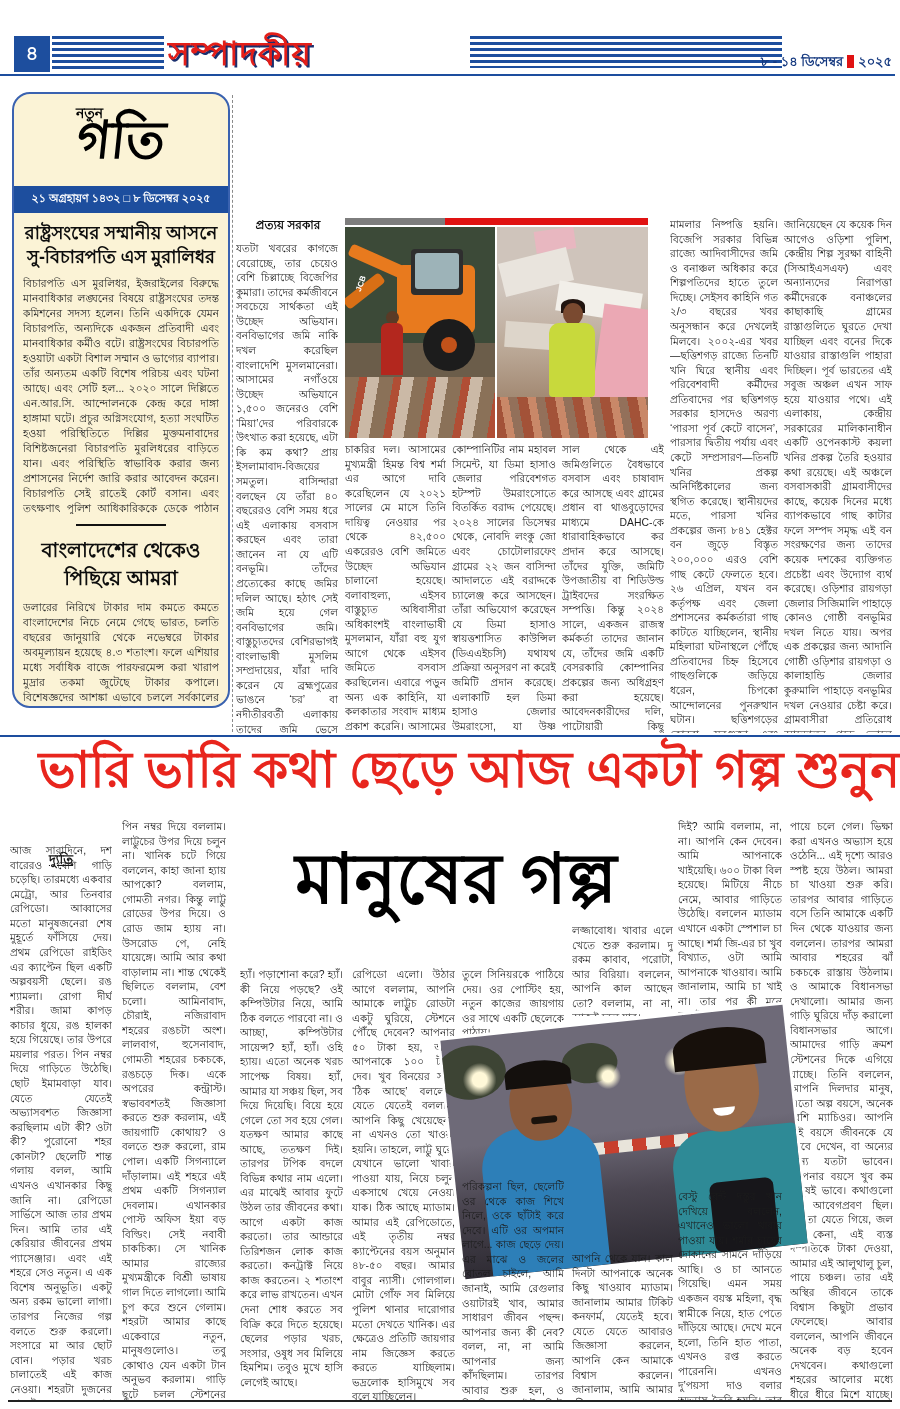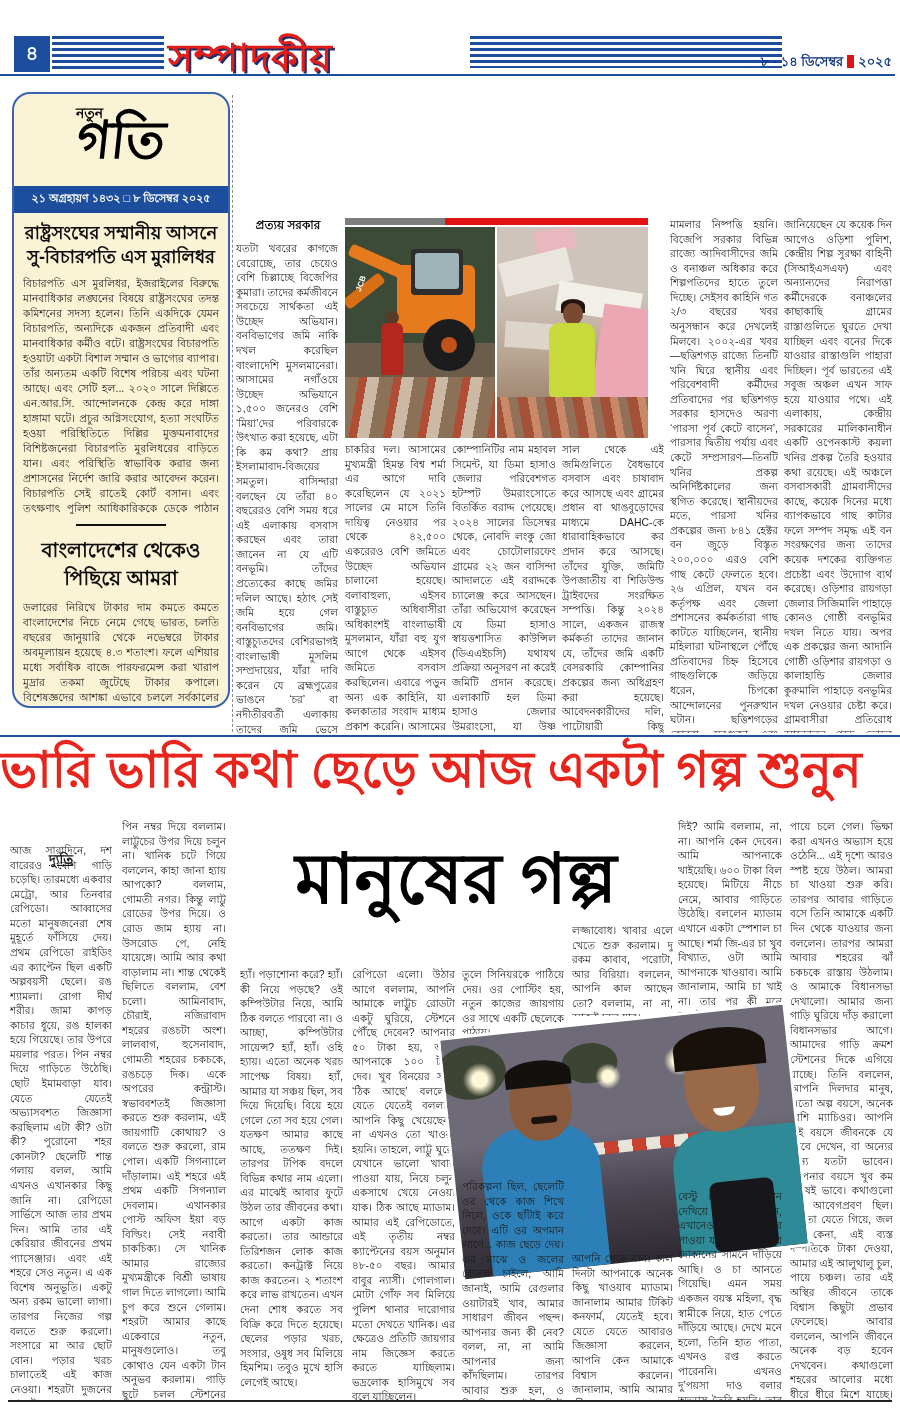--- a/index.html
+++ b/index.html
@@ -6,21 +6,21 @@
   .page{position:relative;width:900px;height:1409px;background:#ffffff;overflow:hidden;
         font-family:"Liberation Sans","DejaVu Sans",sans-serif;color:#1a1a1a;margin:0 auto;}
   .abs{position:absolute;}
   
   .pagenum{left:14px;top:36px;width:36px;height:36px;background:#1d4e9e;color:#fff;
            font-size:20px;font-weight:bold;display:flex;align-items:center;justify-content:center;}
   .stripes-l{left:52px;top:36px;width:112px;height:36px;
              background:repeating-linear-gradient(180deg,#1d4e9e 0 3px,#ffffff 3px 6px);}
   .stripes-r{left:470px;top:36px;width:312px;height:32px;
              background:repeating-linear-gradient(180deg,#1d4e9e 0 3px,#ffffff 3px 6px);}
-  .section-title{left:168px;top:28px;width:180px;font-size:38px;font-weight:bold;color:#e31e19;
+  .section-title{left:168px;top:28px;width:180px;font-size:33px;font-weight:bold;color:#e31e19;
                  text-shadow:2px 2px 0 #1a2f6e;letter-spacing:1px;}
   .dateline{right:8px;top:52px;font-size:13px;font-weight:bold;color:#14387f;text-align:right;}
   .red-sq{display:inline-block;width:7px;height:13px;background:#e01212;margin:0 4px;vertical-align:-2px;}
   .hdr-rule{left:0px;top:74px;width:895px;height:2px;background:#1d4e9e;}
   
   .edit-box{left:12px;top:92px;width:214px;height:612px;background:#fbf3d6;border:2px solid #3a62b0;
             border-radius:18px;overflow:hidden;}
   .logo-wrap{position:relative;height:92px;text-align:center;}
   .logo-top{position:absolute;left:62px;top:8px;font-size:14px;font-weight:bold;color:#000;}
   .logo-main{position:absolute;left:0;right:0;top:18px;font-size:52px;font-weight:bold;color:#000;
@@ -71,21 +71,21 @@
   .s3{left:8px;top:96px;width:64px;height:26px;transform:rotate(4deg);background:#ddd5ca;}
   .pinkdoor{position:absolute;right:-6px;top:80px;width:58px;height:118px;background:#eba8b4;transform:rotate(8deg);}
   .pink2{position:absolute;left:38px;top:2px;width:40px;height:22px;background:#e8b7c0;transform:rotate(-8deg);}
   .bricks{position:absolute;left:0;top:170px;width:151px;height:41px;
           background:repeating-linear-gradient(80deg,#a35238 0 10px,#c98868 10px 18px,#93705a 18px 27px);}
   .woman{position:absolute;left:52px;top:96px;width:46px;height:74px;background:#c8d93c;border-radius:10px 10px 4px 4px;}
   .woman-head{position:absolute;left:66px;top:76px;width:20px;height:22px;background:#7a4a30;border-radius:50%;}
   .woman-hair{position:absolute;left:64px;top:72px;width:24px;height:14px;background:#221510;border-radius:50% 50% 0 0;}
   
   .mid-rule{left:0;top:735px;width:900px;height:2px;background:#1d4e9e;}
-  .banner{left:0;top:738px;width:900px;text-align:left;font-size:50px;font-weight:bold;color:#e8251d;
+  .banner{left:0;top:738px;width:900px;text-align:right;font-size:50px;font-weight:bold;color:#e8251d;
           line-height:1.3;}
   
   .story-title{left:238px;top:806px;width:436px;height:158px;text-align:center;font-size:70px;
                font-weight:bold;color:#000;line-height:2.1;overflow:hidden;}
   .kicker{left:10px;top:850px;width:102px;text-align:center;font-size:13px;font-weight:bold;
           text-decoration:underline;color:#111;}
   .st-col{font-size:10.4px;line-height:1.4;text-align:justify;overflow:hidden;color:#1c1c1c;}
   .sc1{left:10px;top:844px;width:102px;height:556px;}
   .sc2{left:122px;top:820px;width:104px;height:580px;}
   .sc3{left:240px;top:968px;width:103px;height:432px;}

